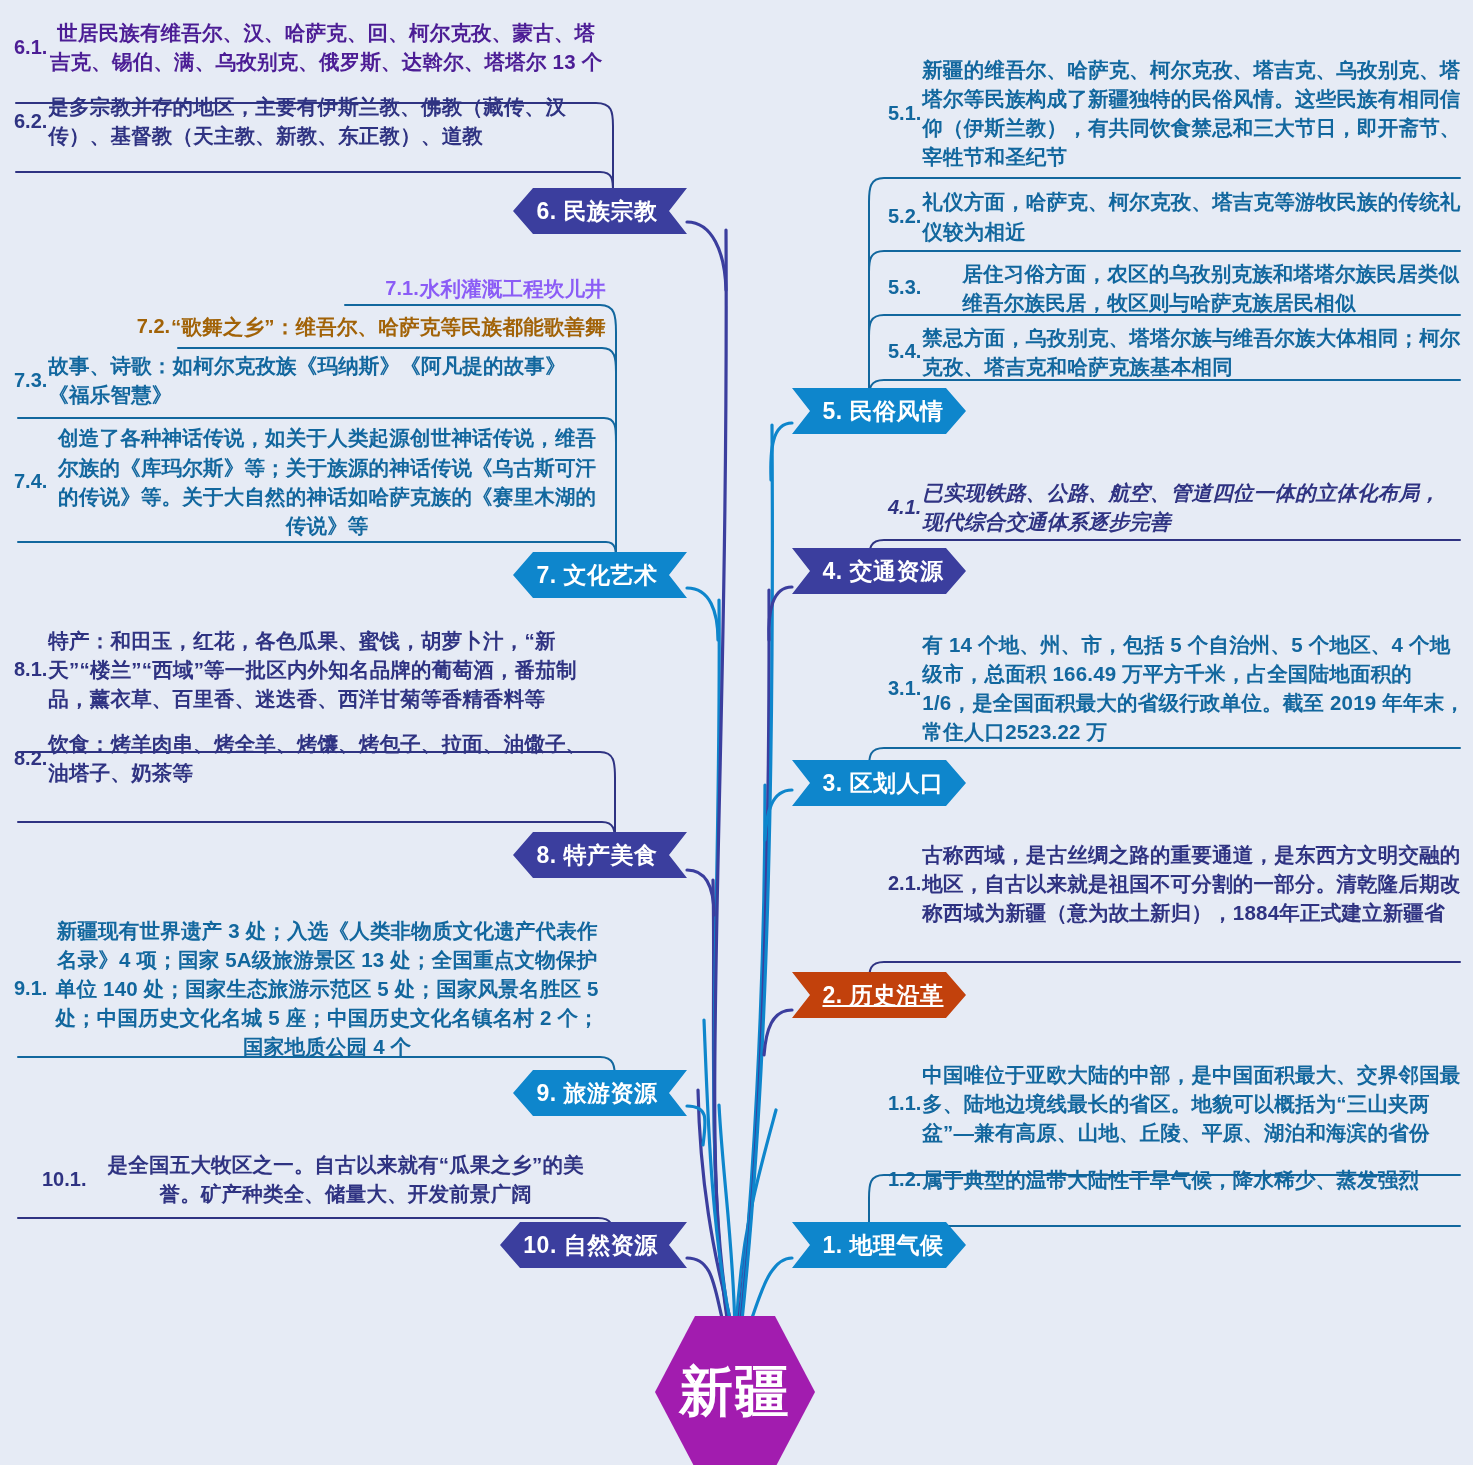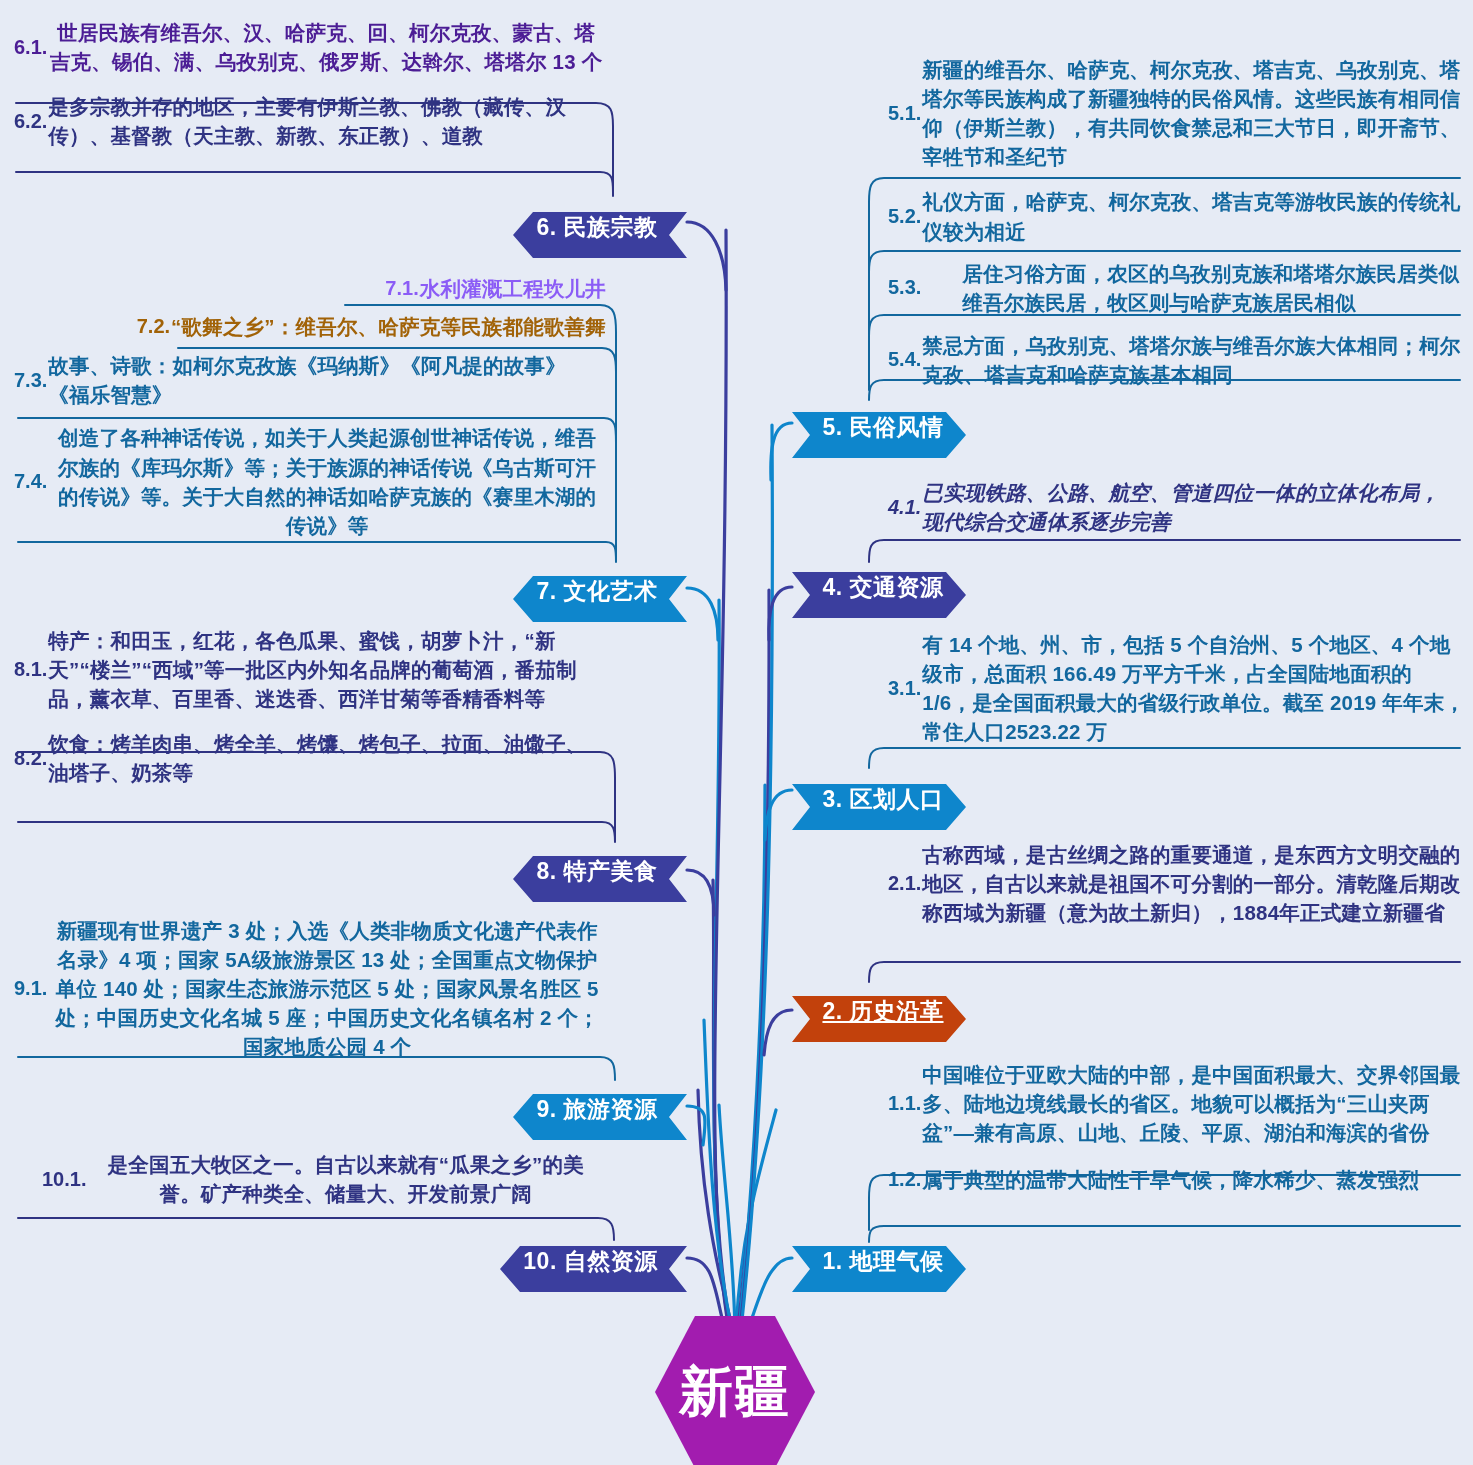--- a/index.html
+++ b/index.html
@@ -36,27 +36,26 @@
     line-height:1.42;
     letter-spacing:.2px;
   }
   .sub.rightcol .txt{text-align:left;}
   .sub.leftcol .txt{text-align:left;}
   .sub .txt.ctr{text-align:center;}
 
   
   .chip{
     position:absolute;
-    display:flex;align-items:flex-start;justify-content:center;
+    display:flex;align-items:center;justify-content:center;
     color:#fff;font-weight:bold;font-size:23px;
     letter-spacing:.5px;
     height:46px;
     box-sizing:border-box;
     white-space:nowrap;
-    margin-top:24px;
   }
   
   .chip.right{
     clip-path:polygon(0 0, calc(100% - 20px) 0, 100% 50%, calc(100% - 20px) 100%, 0 100%, 18px 50%);
     padding-left:22px;padding-right:14px;
   }
   
   .chip.left{
     clip-path:polygon(20px 0, 100% 0, calc(100% - 18px) 50%, 100% 100%, 20px 100%, 0 50%);
     padding-left:16px;padding-right:22px;
@@ -201,21 +200,21 @@
       <span class="txt">新疆的维吾尔、哈萨克、柯尔克孜、塔吉克、乌孜别克、塔塔尔等民族构成了新疆独特的民俗风情。这些民族有相同信仰（伊斯兰教），有共同饮食禁忌和三大节日，即开斋节、宰牲节和圣纪节</span>
     </div>
     <div class="sub rightcol" style="color:#12679e;margin-top:16px;">
       <span class="num">5.2.</span>
       <span class="txt">礼仪方面，哈萨克、柯尔克孜、塔吉克等游牧民族的传统礼仪较为相近</span>
     </div>
     <div class="sub rightcol" style="color:#12679e;margin-top:13px;gap:40px;">
       <span class="num">5.3.</span>
       <span class="txt">居住习俗方面，农区的乌孜别克族和塔塔尔族民居类似维吾尔族民居，牧区则与哈萨克族居民相似</span>
     </div>
-    <div class="sub rightcol" style="color:#12679e;margin-top:14px;">
+    <div class="sub rightcol" style="color:#12679e;margin-top:6px;">
       <span class="num">5.4.</span>
       <span class="txt">禁忌方面，乌孜别克、塔塔尔族与维吾尔族大体相同；柯尔克孜、塔吉克和哈萨克族基本相同</span>
     </div>
   </div>
 
   <div class="subgroup" style="left:888px;top:478px;width:578px;">
     <div class="sub rightcol" style="color:#2f3382;font-style:italic;">
       <span class="num">4.1.</span>
       <span class="txt">已实现铁路、公路、航空、管道四位一体的立体化布局， 现代综合交通体系逐步完善</span>
     </div>

